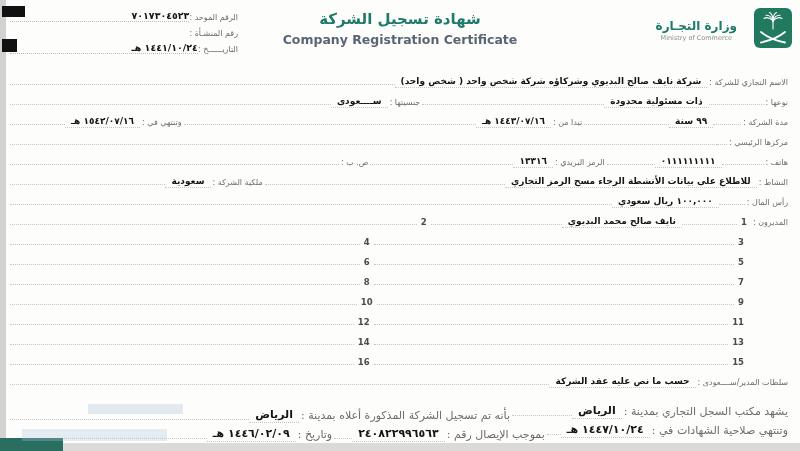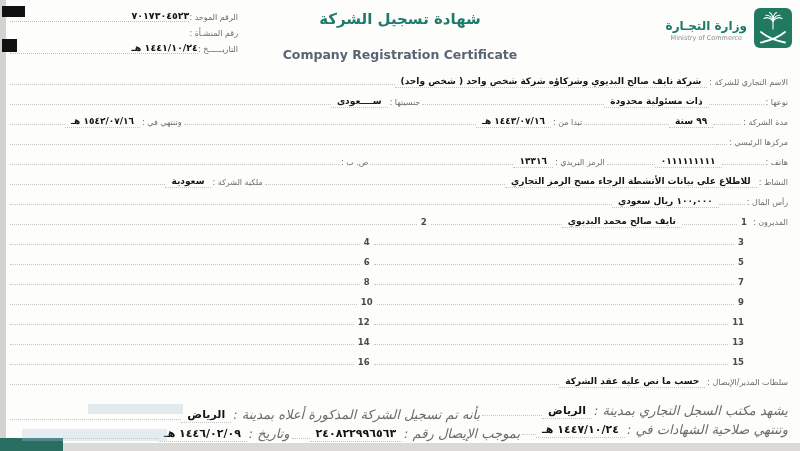--- a/index.html
+++ b/index.html
@@ -16,40 +16,40 @@
   .smudge1 { position:absolute; left:88px; top:404px; width:95px; height:10px; background:rgba(176,198,214,.35); }
   .smudge2 { position:absolute; left:22px; top:429px; width:145px; height:12px; background:rgba(176,198,214,.30); }
 
   
   .reg-block { position:absolute; top:6px; left:10px; width:230px; }
   .reg-row { display:flex; align-items:flex-end; height:16px; }
   .reg-lbl { color:#6f6b66; font-size:8px; white-space:nowrap; padding-right:2px;margin-top:21px; }
   .reg-line { flex:1; border-bottom:1px dotted #bdbdbd; font-weight:bold; font-size:9.5px; color:#151515; white-space:nowrap; }
   .titles { position:absolute; top:10px; left:0; right:0; text-align:center; }
   .title-ar { color:#1e7a6a; font-size:15px; font-weight:bold; }
-  .title-en { color:#5a6573; font-size:12.5px; font-weight:bold; direction:ltr; margin-top:19px; }
-  .brand { position:absolute; top:8px; right:8px; display:flex; align-items:center; gap:7px; }
+  .title-en { color:#5a6573; font-size:12.5px; font-weight:bold; direction:ltr; margin-top:4px; }
+  .brand { position:absolute; top:8px; right:8px; display:flex; align-items:center; gap:17px; }
   .brand-text { text-align:center; }
   .brand-ar { color:#1e7a6a; font-size:12px; font-weight:bold; }
   .brand-en { color:#8d8d8d; font-size:6.5px; margin-top:1px; direction:ltr; }
 
   
   .main { position:absolute; top:68px; left:10px; right:10px; }
   .frow { display:flex; align-items:flex-end; height:20px; }
   .lbl { color:#6f6b66; font-size:8px; white-space:nowrap; padding:0 2px 1px; }
   .val { color:#141414; font-weight:bold; font-size:9px; white-space:nowrap; border-bottom:1px dotted #c6c6c6; padding:0 6px 1px; }
   .num { color:#4a4a4a; font-size:8.5px; font-weight:bold; padding:0 4px 1px; }
   .d { border-bottom:1px dotted #c6c6c6; align-self:flex-end; margin-bottom:3px; height:2px; }
   .sp { align-self:flex-end; height:2px; }
 
   
   .footer { position:absolute; top:400px; left:10px; right:10px; }
   .frow-f { display:flex; align-items:flex-end; height:19px; }
   .fgroup { display:flex; flex:1; align-items:flex-end; position:relative; top:4px; }
-  .footer .lbl { font-size:13px;font-style:italic; }
+  .footer .lbl { font-size:11px; }
   .footer .val { font-size:11px; }
 </style>
 </head>
 <body>
 
 <div class="page">
 
   <div class="reg-block">
     <div class="reg-row">
       <span class="reg-lbl">الرقم الموحد :</span>
@@ -219,21 +219,21 @@
 
     <div class="frow">
       <span class="sp" style="flex:0 0 42px"></span>
       <span class="num">15</span>
       <span class="d" style="flex:1"></span>
       <span class="num">16</span>
       <span class="d" style="flex:0.97"></span>
     </div>
 
     <div class="frow">
-      <span class="lbl">سلطات المدير/الإيصال :</span>
+      <span class="lbl">سلطات المدير/ســــعودى :</span>
       <span class="val">حسب ما نص عليه عقد الشركة</span>
       <span class="d" style="flex:1"></span>
     </div>
 
   </div>
 
   <div class="footer">
 
     <div class="frow-f">
       <span class="lbl">يشهد مكتب السجل التجاري بمدينة :</span>

